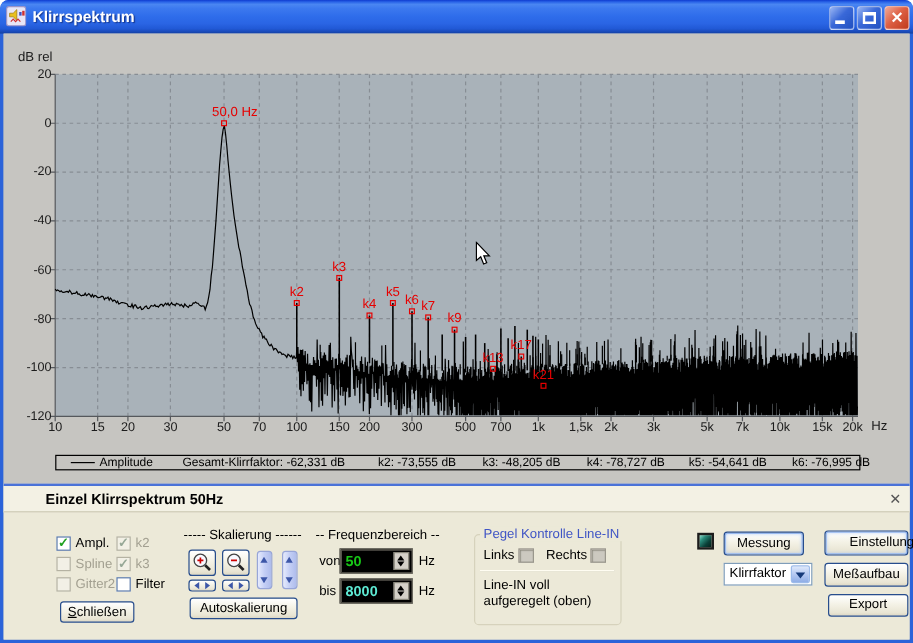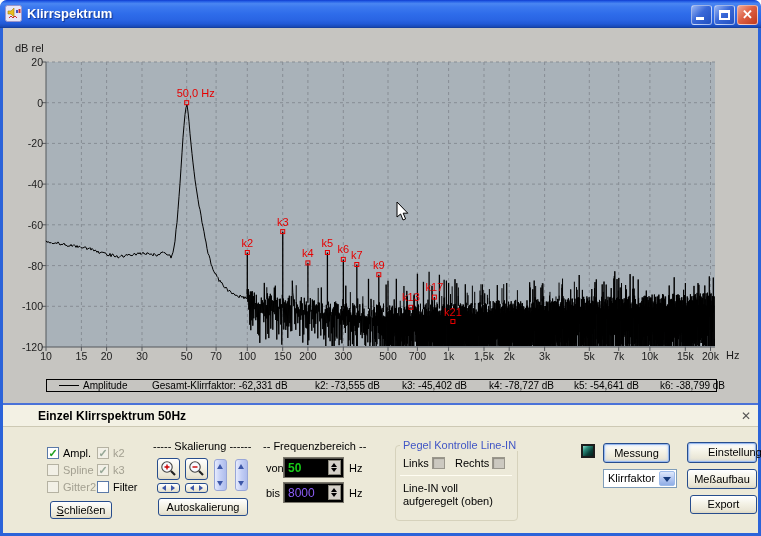--- a/index.html
+++ b/index.html
@@ -53,21 +53,21 @@
   .tri{position:absolute;width:0;height:0;}
   .tri.left{border-top:3px solid transparent;border-bottom:3px solid transparent;border-right:4px solid #3d57a8;top:1px;left:4px;}
   .tri.right{border-top:3px solid transparent;border-bottom:3px solid transparent;border-left:4px solid #3d57a8;top:1px;right:4px;}
   .vcol{position:absolute;width:13px;height:32px;border:1px solid #98a6d8;border-radius:3px;
     background:linear-gradient(90deg,#e6ebfd,#c3cef5 50%,#aebcec);}
   .tri.up{border-left:3.5px solid transparent;border-right:3.5px solid transparent;border-bottom:5px solid #3d57a8;left:2px;top:4px;}
   .tri.down{border-left:3.5px solid transparent;border-right:3.5px solid transparent;border-top:5px solid #3d57a8;left:2px;bottom:4px;}
   .freq-label{position:absolute;font-size:11px;}
   .lcd{position:absolute;width:61px;height:21px;background:#000;border:1px solid #7a776c;box-shadow:inset 1px 1px 0 #55534c;}
   .lcd .val{position:absolute;left:4px;top:3px;font-size:12px;font-weight:bold;color:#17c817;}
-  .lcd .val.dim{color:#8b5cf6;font-weight:normal;}
+  .lcd .val.dim{color:#5eead4;font-weight:bold;}
   .spin{position:absolute;right:2px;top:2px;width:13px;height:15px;background:#d4d0c8;border:1px solid #8a887c;}
   .spin .u{position:absolute;left:2px;top:2px;width:0;height:0;border-left:3.5px solid transparent;border-right:3.5px solid transparent;border-bottom:4px solid #000;}
   .spin .d{position:absolute;left:2px;bottom:2px;width:0;height:0;border-left:3.5px solid transparent;border-right:3.5px solid transparent;border-top:4px solid #000;}
   .groupbox{position:absolute;border:1px solid #d6d2bc;border-radius:4px;}
   .groupbox .cap{position:absolute;left:4px;top:-7px;background:#ece9d8;padding:0 3px;color:#4156c5;font-size:11px;white-space:nowrap;}
   .ledbox{position:absolute;width:13px;height:12px;background:#ccc9c0;border:1px solid #9a978c;box-shadow:inset 1px 1px 1px #8e8b80;}
   .sep{position:absolute;height:1px;background:#c2bfae;border-bottom:1px solid #fffdf2;}
   .led{position:absolute;width:14px;height:14px;border:2px solid #1c1c1c;
     background:linear-gradient(135deg,#8fe0d0 0%,#2a8a7a 30%,#0a4038 65%,#041f1a 100%);}
   .combo{position:absolute;width:74px;height:19px;background:#fff;border:1px solid #7f9db9;}
@@ -201,24 +201,24 @@
           <text x="449.9" y="287.5" fill="#e60000" font-size="11" text-anchor="middle" font-family="&quot;Liberation Sans&quot;, sans-serif">k21</text>
         </svg>
       <span class="yunit">dB rel</span>
       <span class="xunit">Hz</span>
 
       <div class="legend" id="legend">
         <div class="swatch"></div>
         <span class="slabel">Amplitude</span>
       <span class="litem" style="left: 105px;">Gesamt-Klirrfaktor:  -62,331 dB</span>
           <span class="litem" style="left: 268px;">k2:  -73,555 dB</span>
-          <span class="litem" style="left: 355px;">k3:  -45,402 dB</span>
+          <span class="litem" style="left: 355px;">k3:  -48,205 dB</span>
           <span class="litem" style="left: 442px;">k4:  -78,727 dB</span>
           <span class="litem" style="left: 527px;">k5:  -54,641 dB</span>
-          <span class="litem" style="left: 613px;">k6:  -38,799 dB</span>
+          <span class="litem" style="left: 613px;">k6:  -76,995 dB</span>
         </div>
     <span class="xtick" style="left: 27px;">10</span>
         <span class="xtick" style="left: 62.4472px;">15</span>
         <span class="xtick" style="left: 87.5973px;">20</span>
         <span class="xtick" style="left: 123.045px;">30</span>
         <span class="xtick" style="left: 167.703px;">50</span>
         <span class="xtick" style="left: 197.118px;">70</span>
         <span class="xtick" style="left: 228.3px;">100</span>
         <span class="xtick" style="left: 263.747px;">150</span>
         <span class="xtick" style="left: 288.897px;">200</span>

